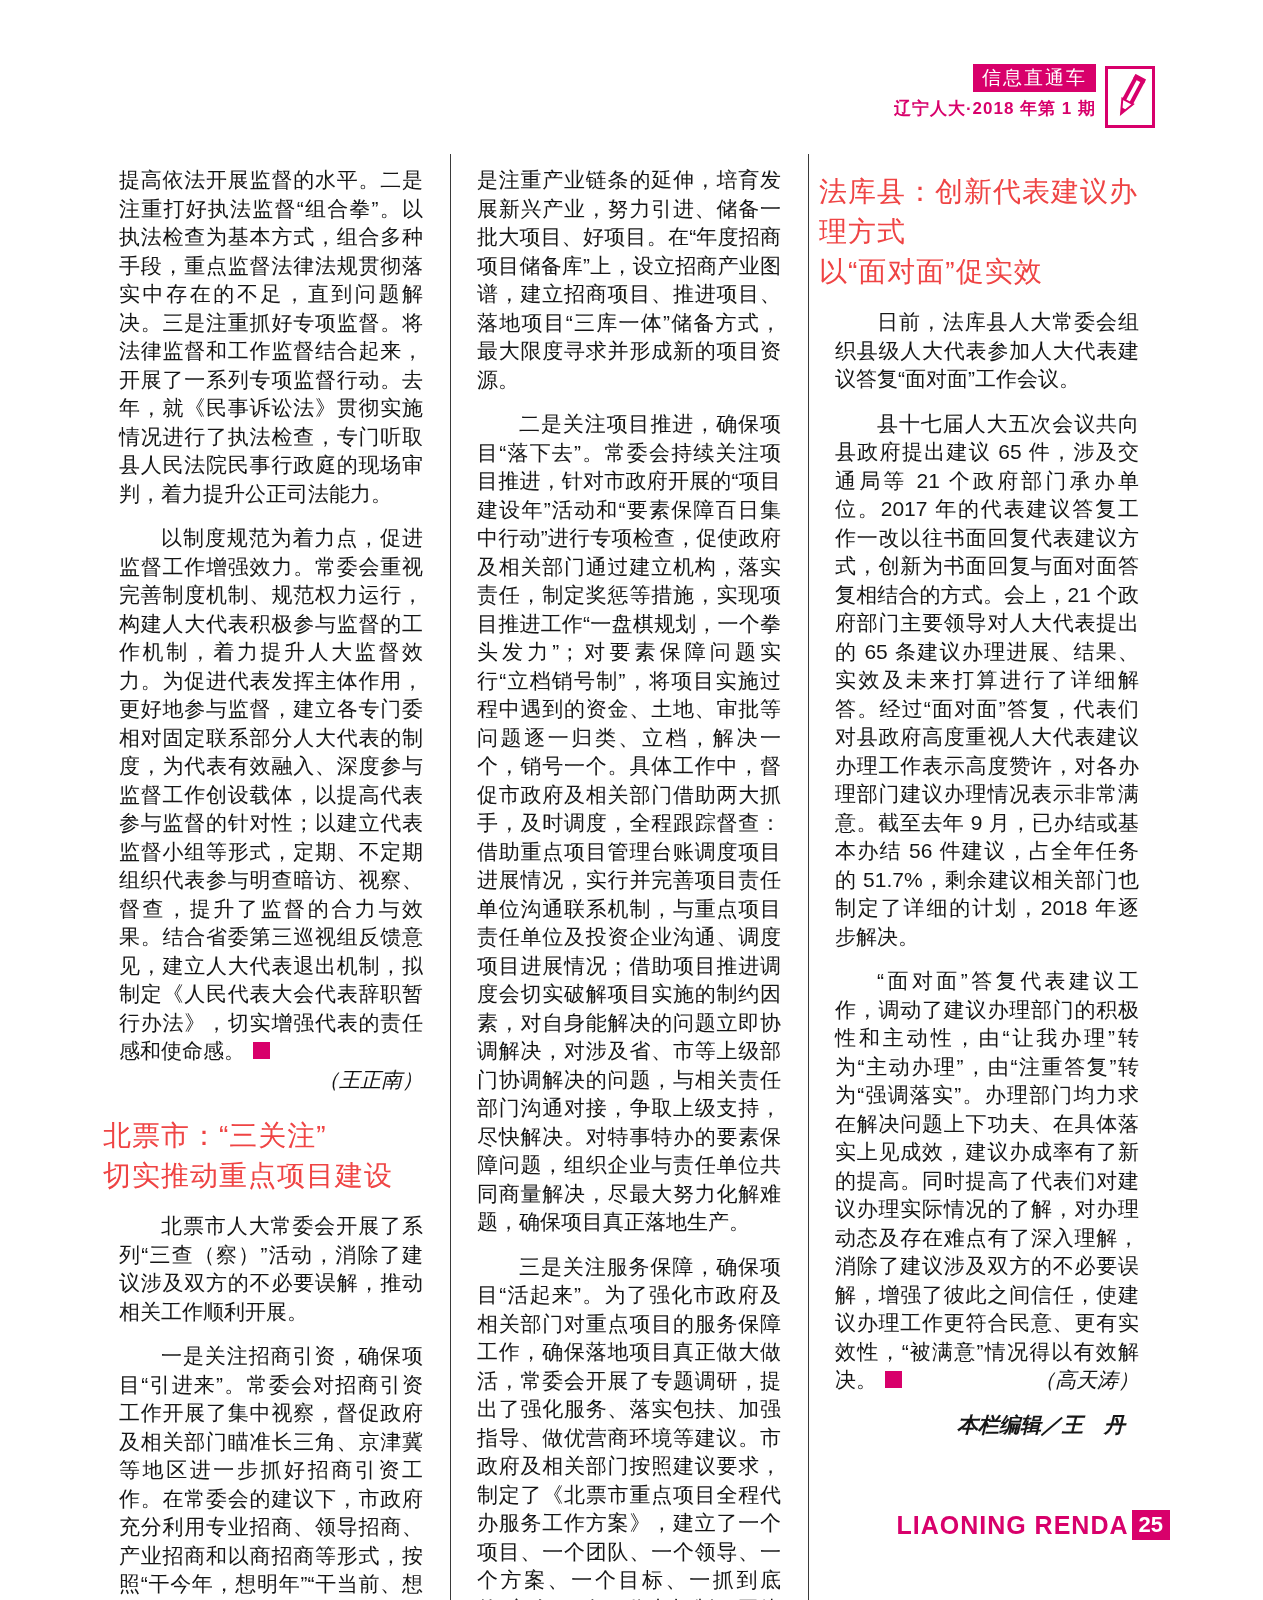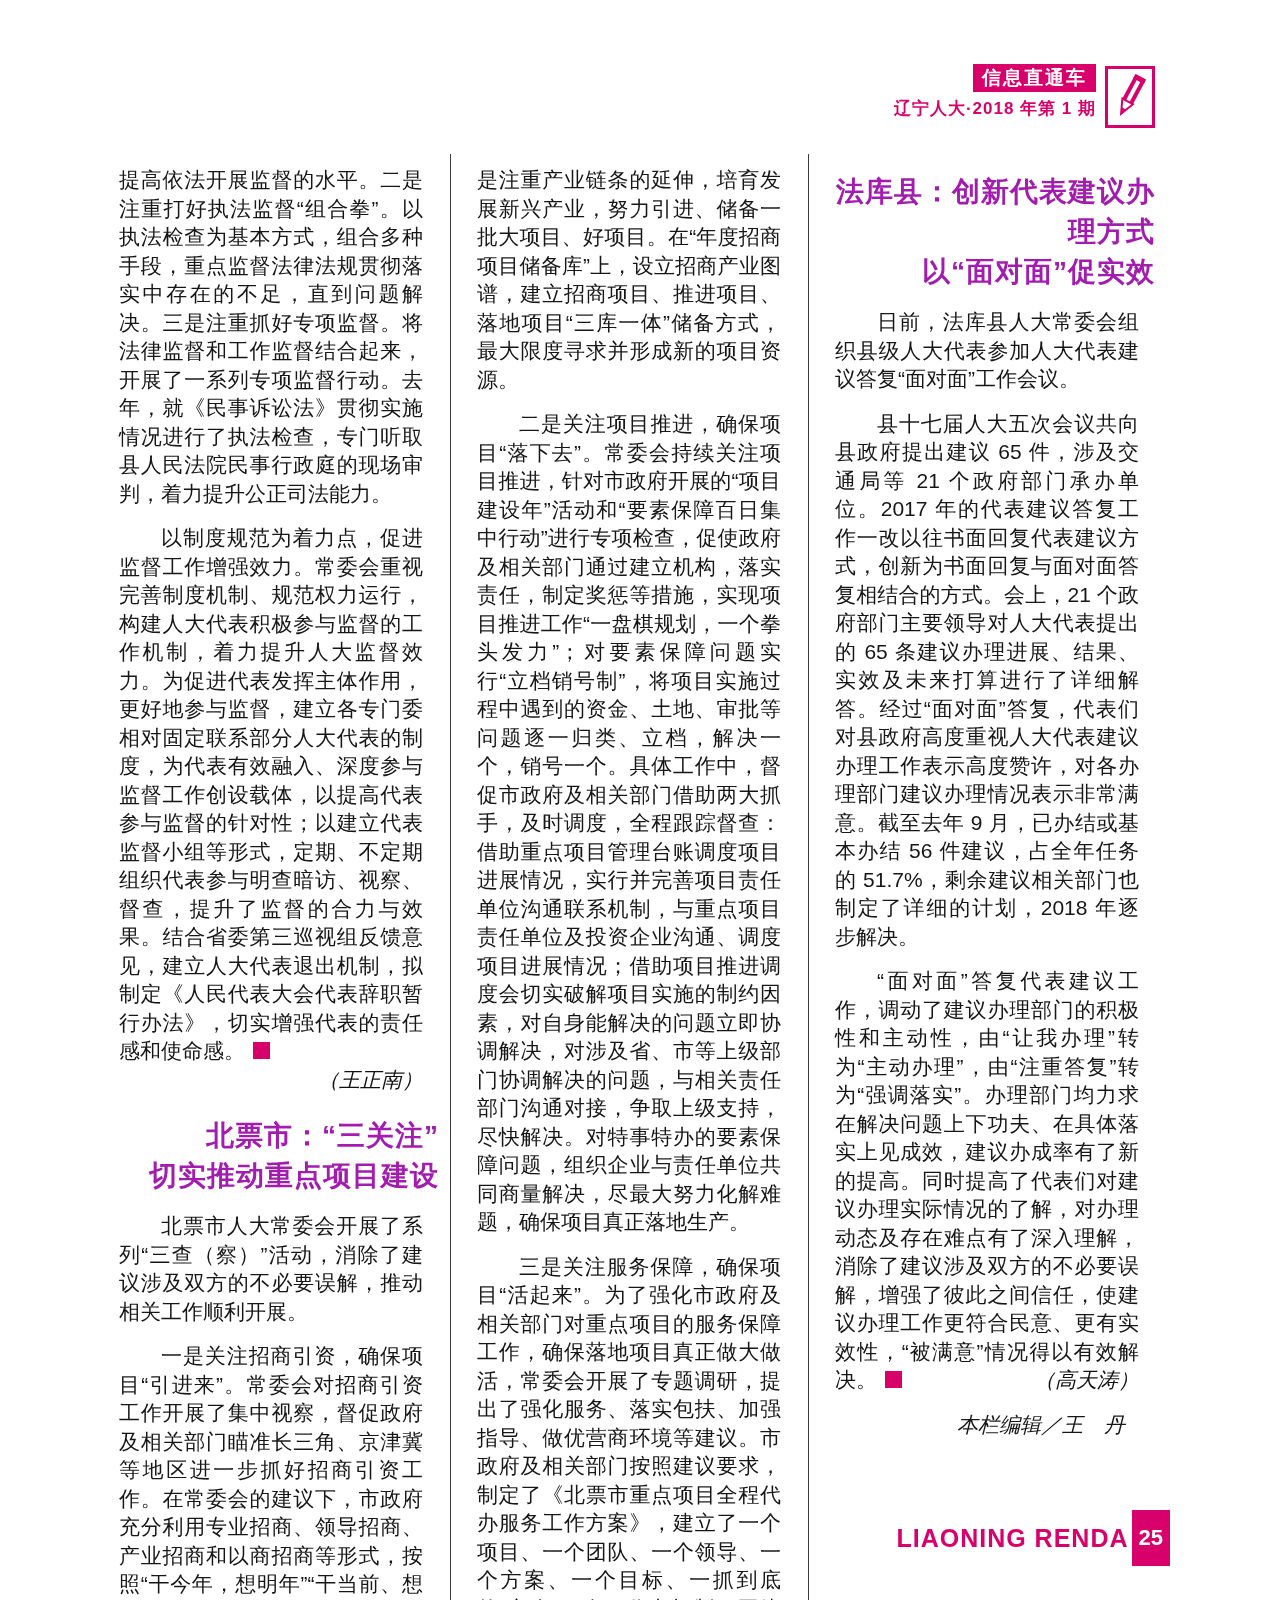--- a/index.html
+++ b/index.html
@@ -19,21 +19,21 @@
     top: 64px;
     right: 108px;
     display: flex;
     align-items: flex-start;
   }
   .header-text { text-align: right; }
   .badge {
     display: inline-block;
     background: #d8006b;
     color: #fff;
-    font-weight: bold;
+    font-weight: normal;
     font-size: 19px;
     line-height: 19px;
     padding: 4px 9px 5px 9px;
     letter-spacing: 2px;
   }
   .issue {
     margin-top: 5px;
     color: #d8006b;
     font-weight: bold;
     font-size: 17px;
@@ -73,25 +73,25 @@
     line-height: 28.5px;
     text-align: justify;
     color: #161616;
   }
   .col p.para { text-indent: 2em; }
   .col p.cont { text-indent: 0; }
   .col p::after { content: ""; display: block; clear: both; }
 
   .headline {
     margin: 22px 0 16px 0;
-    color: #a21caf;
-    font-weight: bold;
+    color: #ef4444;
+    font-weight: normal;
     font-size: 28px;
     line-height: 40px;
-    text-align: right;
+    text-align: left;
     letter-spacing: 1px;
   }
 
   .endmark {
     display: inline-block;
     width: 17px;
     height: 17px;
     background: #d8006b;
     margin: 0 8px 0 8px;
     vertical-align: -1px;
@@ -100,21 +100,21 @@
     float: right;
     font-family: "Liberation Serif", serif;
     font-style: italic;
     font-size: 21px;
     color: #111;
   }
   .editor {
     text-align: right !important;
     font-family: "Liberation Serif", serif;
     font-style: italic;
-    font-weight: normal;
+    font-weight: bold;
     font-size: 21px;
     margin-top: 8px !important;
     padding-right: 14px;
   }
 
   
   .footer {
     position: absolute;
     top: 1510px;
     right: 93px;
@@ -128,21 +128,21 @@
     letter-spacing: 1px;
     font-family: "Liberation Sans", sans-serif;
   }
   .page-number {
     display: inline-block;
     background: #d8006b;
     color: #fff;
     font-weight: bold;
     font-size: 22px;
     line-height: 22px;
-    padding: 17px 7px;
+    padding: 4px 7px;
     margin-left: 3px;
   }
 </style>
 </head>
 <body>
 
 <div class="page">
 
   <div class="header">
     <div class="header-text">

